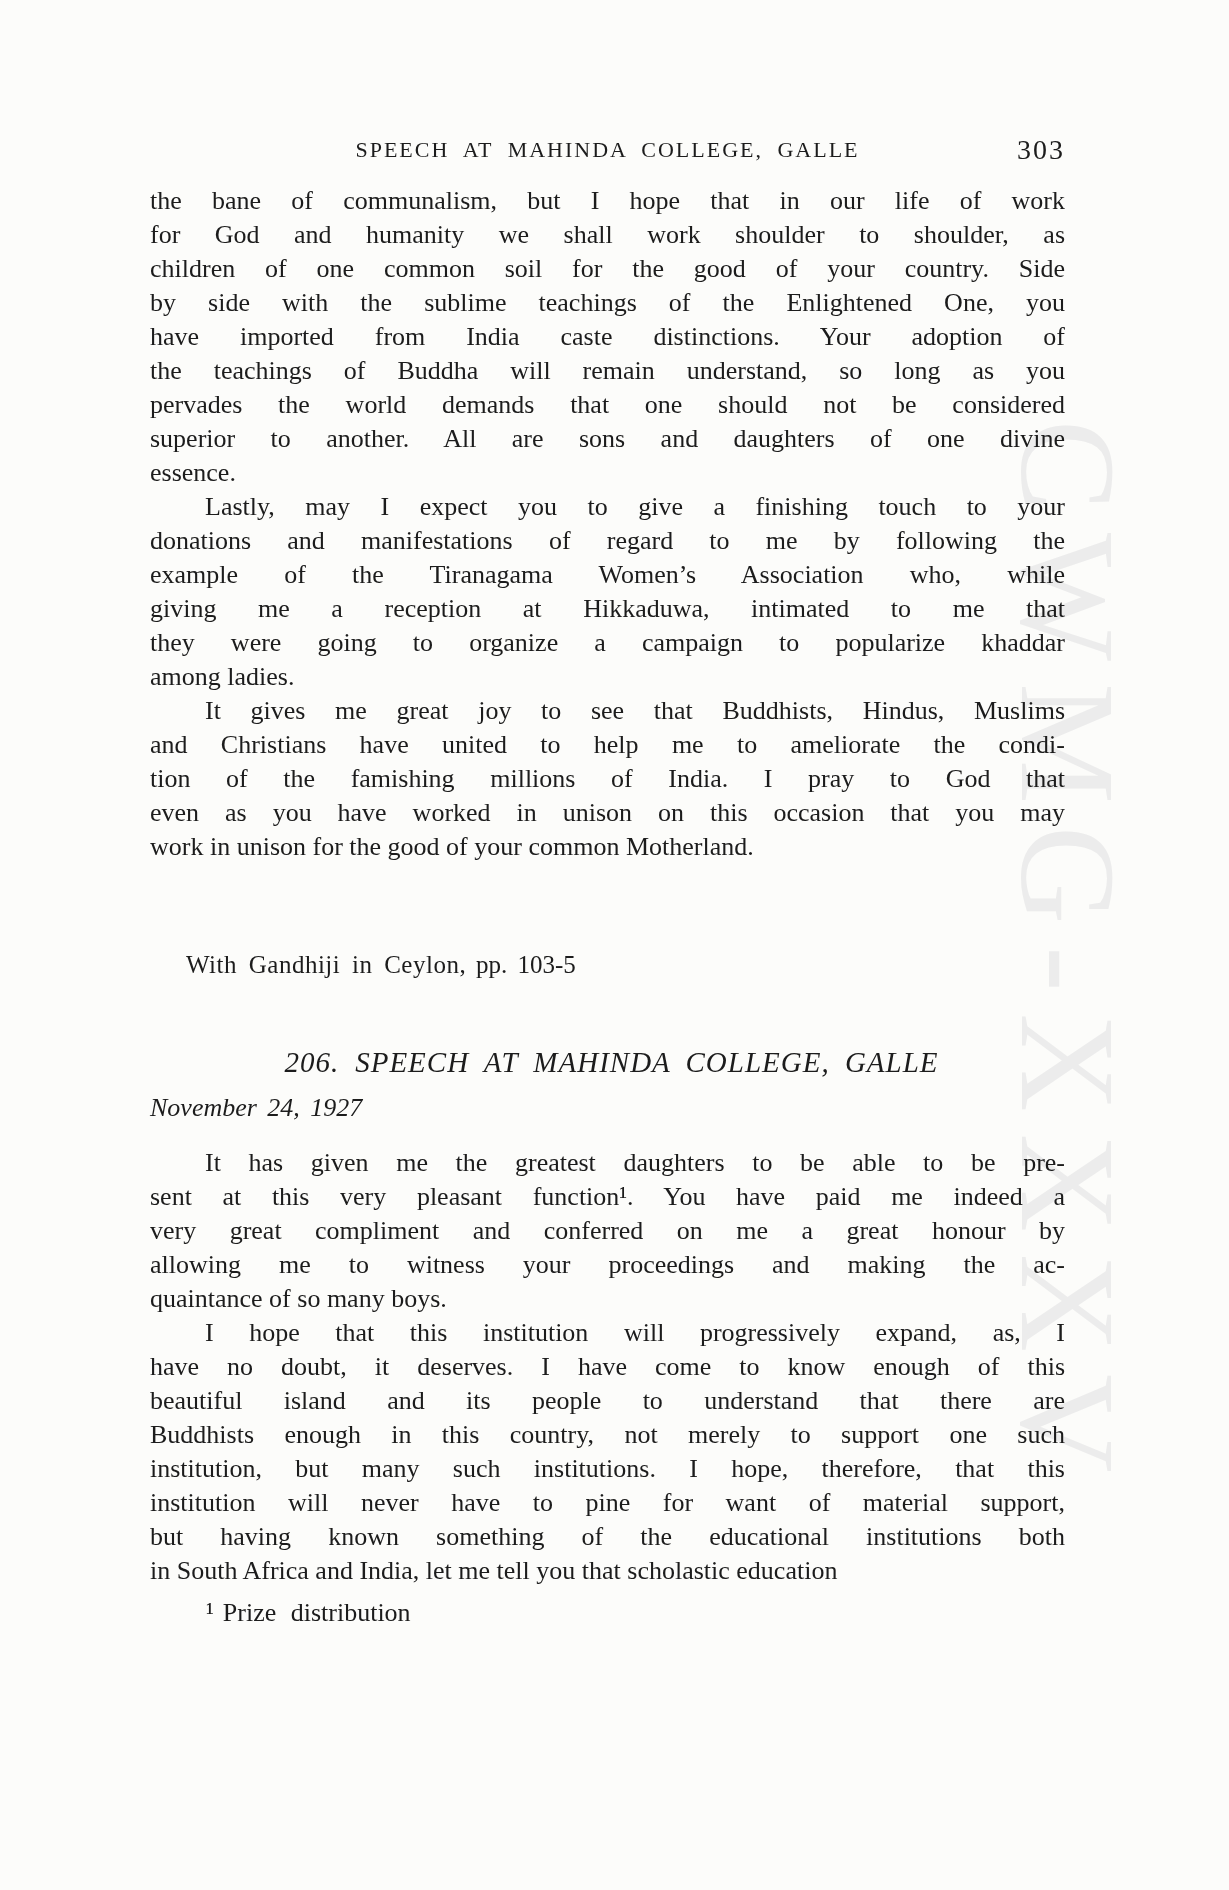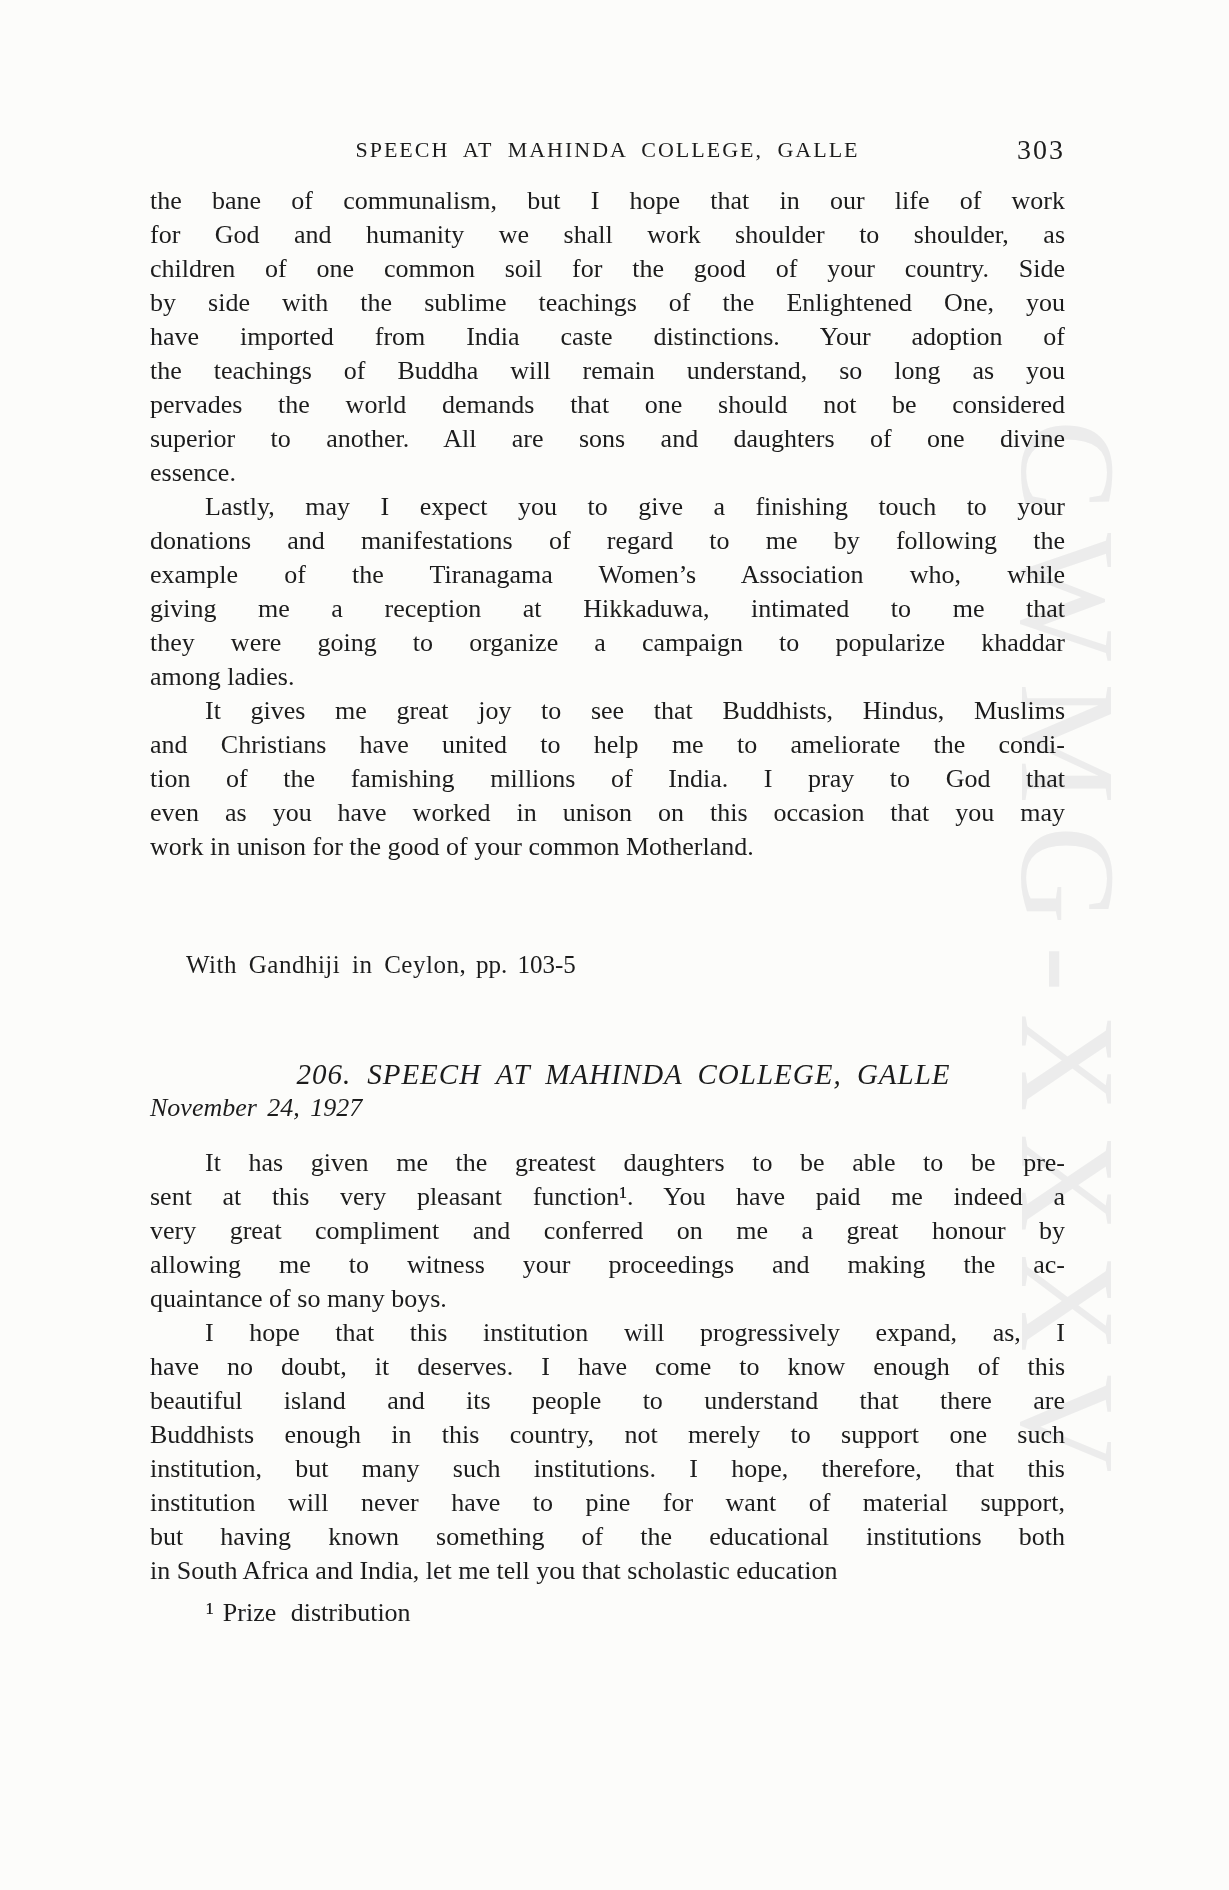--- a/index.html
+++ b/index.html
@@ -90,21 +90,21 @@
   }
   .src-work{letter-spacing:.5px;word-spacing:5px;}
   .src-pages{font-style:normal;word-spacing:4px;}
 
   
   .section-heading{
     position:absolute;
     left:150px;
     top:1040px;
     width:915px;
-    margin:16px;
+    margin:4px;
     font-weight:normal;
     font-style:italic;
     font-size:29px;
     line-height:36px;
     text-align:center;
     letter-spacing:1px;
     word-spacing:7px;
   }
   .sec-num{margin-right:16px;}
 

